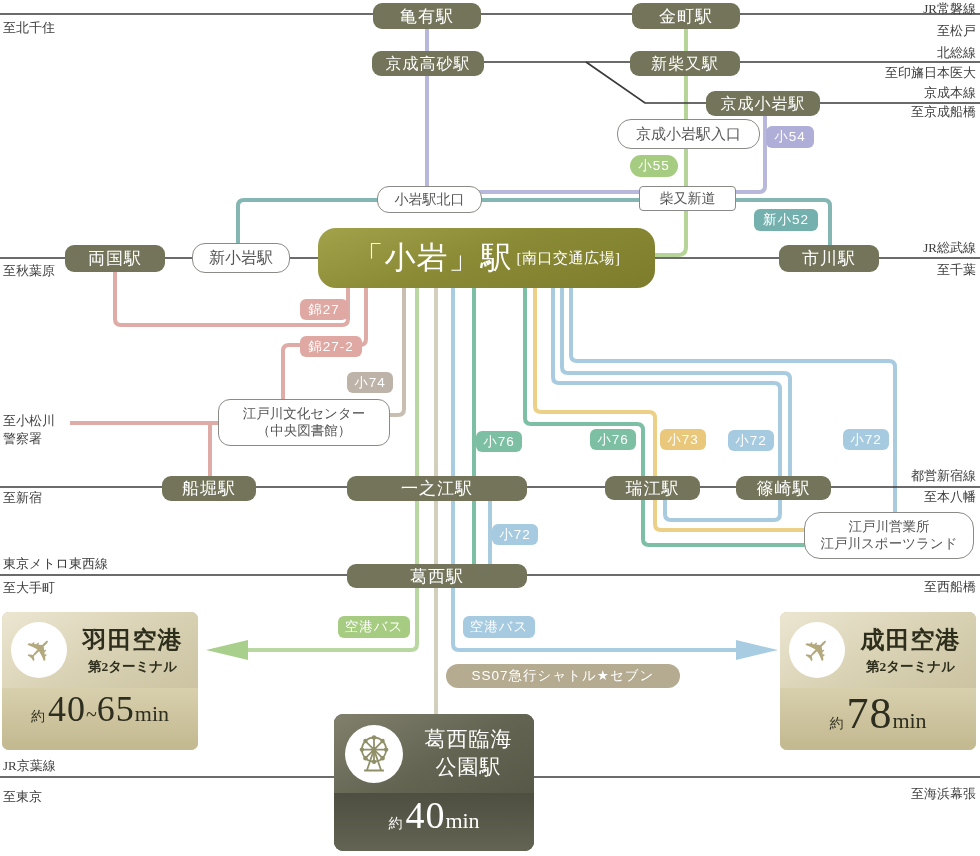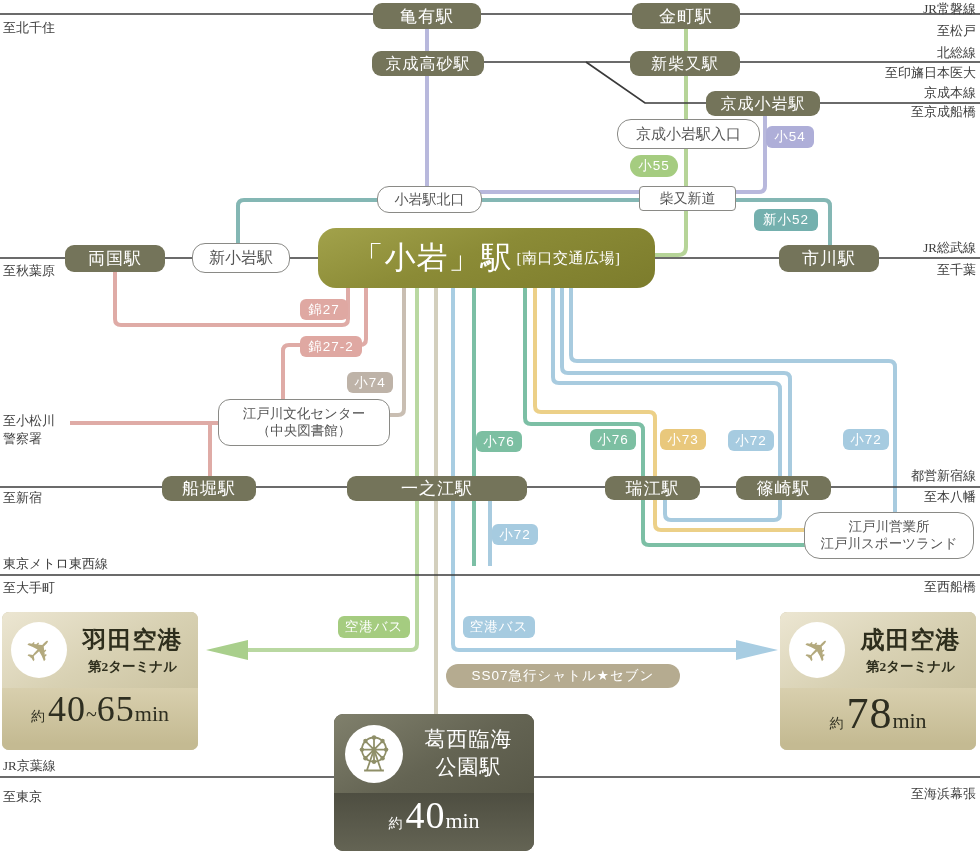--- a/index.html
+++ b/index.html
@@ -113,20 +113,21 @@
   <div class="st" style="left:632px;top:3px;width:108px;height:26px;">金町駅</div>
   <div class="st" style="left:372px;top:51px;width:112px;height:25px;font-size:16px;">京成高砂駅</div>
   <div class="st" style="left:630px;top:51px;width:110px;height:25px;font-size:16px;">新柴又駅</div>
   <div class="st" style="left:706px;top:91px;width:114px;height:25px;font-size:16px;">京成小岩駅</div>
   <div class="st" style="left:65px;top:245px;width:100px;height:27px;">両国駅</div>
   <div class="st" style="left:779px;top:245px;width:100px;height:27px;">市川駅</div>
   <div class="st" style="left:162px;top:476px;width:94px;height:25px;">船堀駅</div>
   <div class="st" style="left:347px;top:476px;width:180px;height:25px;">一之江駅</div>
   <div class="st" style="left:605px;top:476px;width:95px;height:24px;">瑞江駅</div>
   <div class="st" style="left:736px;top:476px;width:95px;height:24px;">篠崎駅</div>
+  <div class="st" style="left:347px;top:564px;width:180px;height:24px;">葛西駅</div>
 
   <div class="wb" style="left:617px;top:119px;width:141px;height:28px;font-size:15px;border-radius:14px;">京成小岩駅入口</div>
   <div class="wb" style="left:377px;top:186px;width:103px;height:25px;font-size:14px;border-radius:12px;">小岩駅北口</div>
   <div class="wb" style="left:639px;top:186px;width:95px;height:23px;font-size:14px;border-radius:4px;">柴又新道</div>
   <div class="wb" style="left:192px;top:243px;width:96px;height:28px;font-size:16px;border-radius:13px;">新小岩駅</div>
   <div class="wb" style="left:218px;top:399px;width:170px;height:45px;font-size:13.5px;border-radius:12px;">江戸川文化センター
 （中央図書館）</div>
   <div class="wb" style="left:804px;top:512px;width:168px;height:45px;font-size:13.5px;border-radius:16px;">江戸川営業所
 江戸川スポーツランド</div>
 

